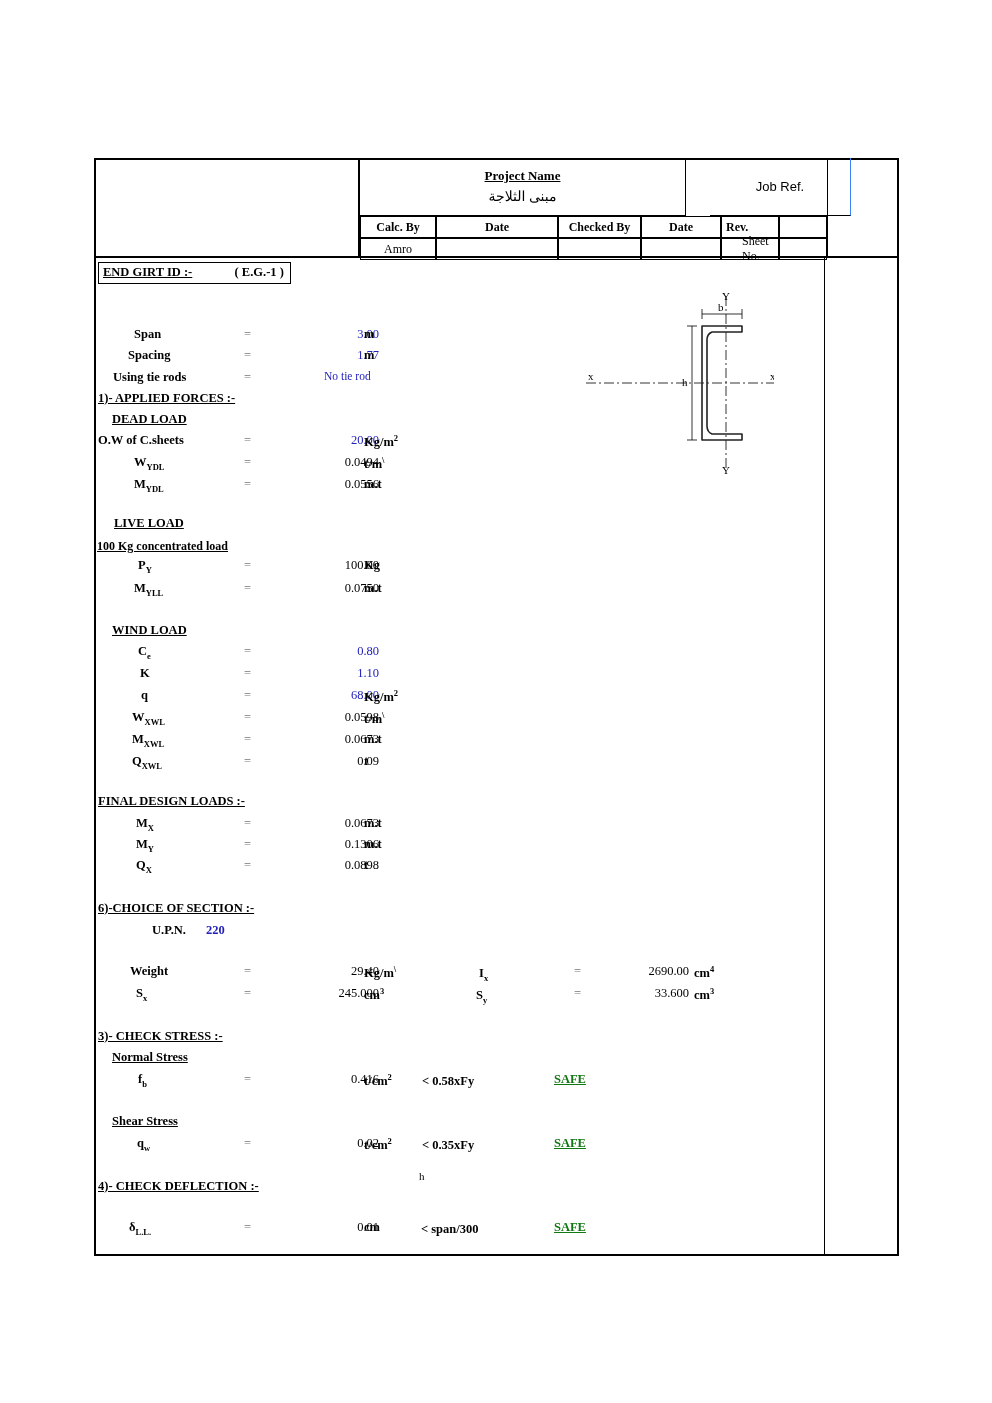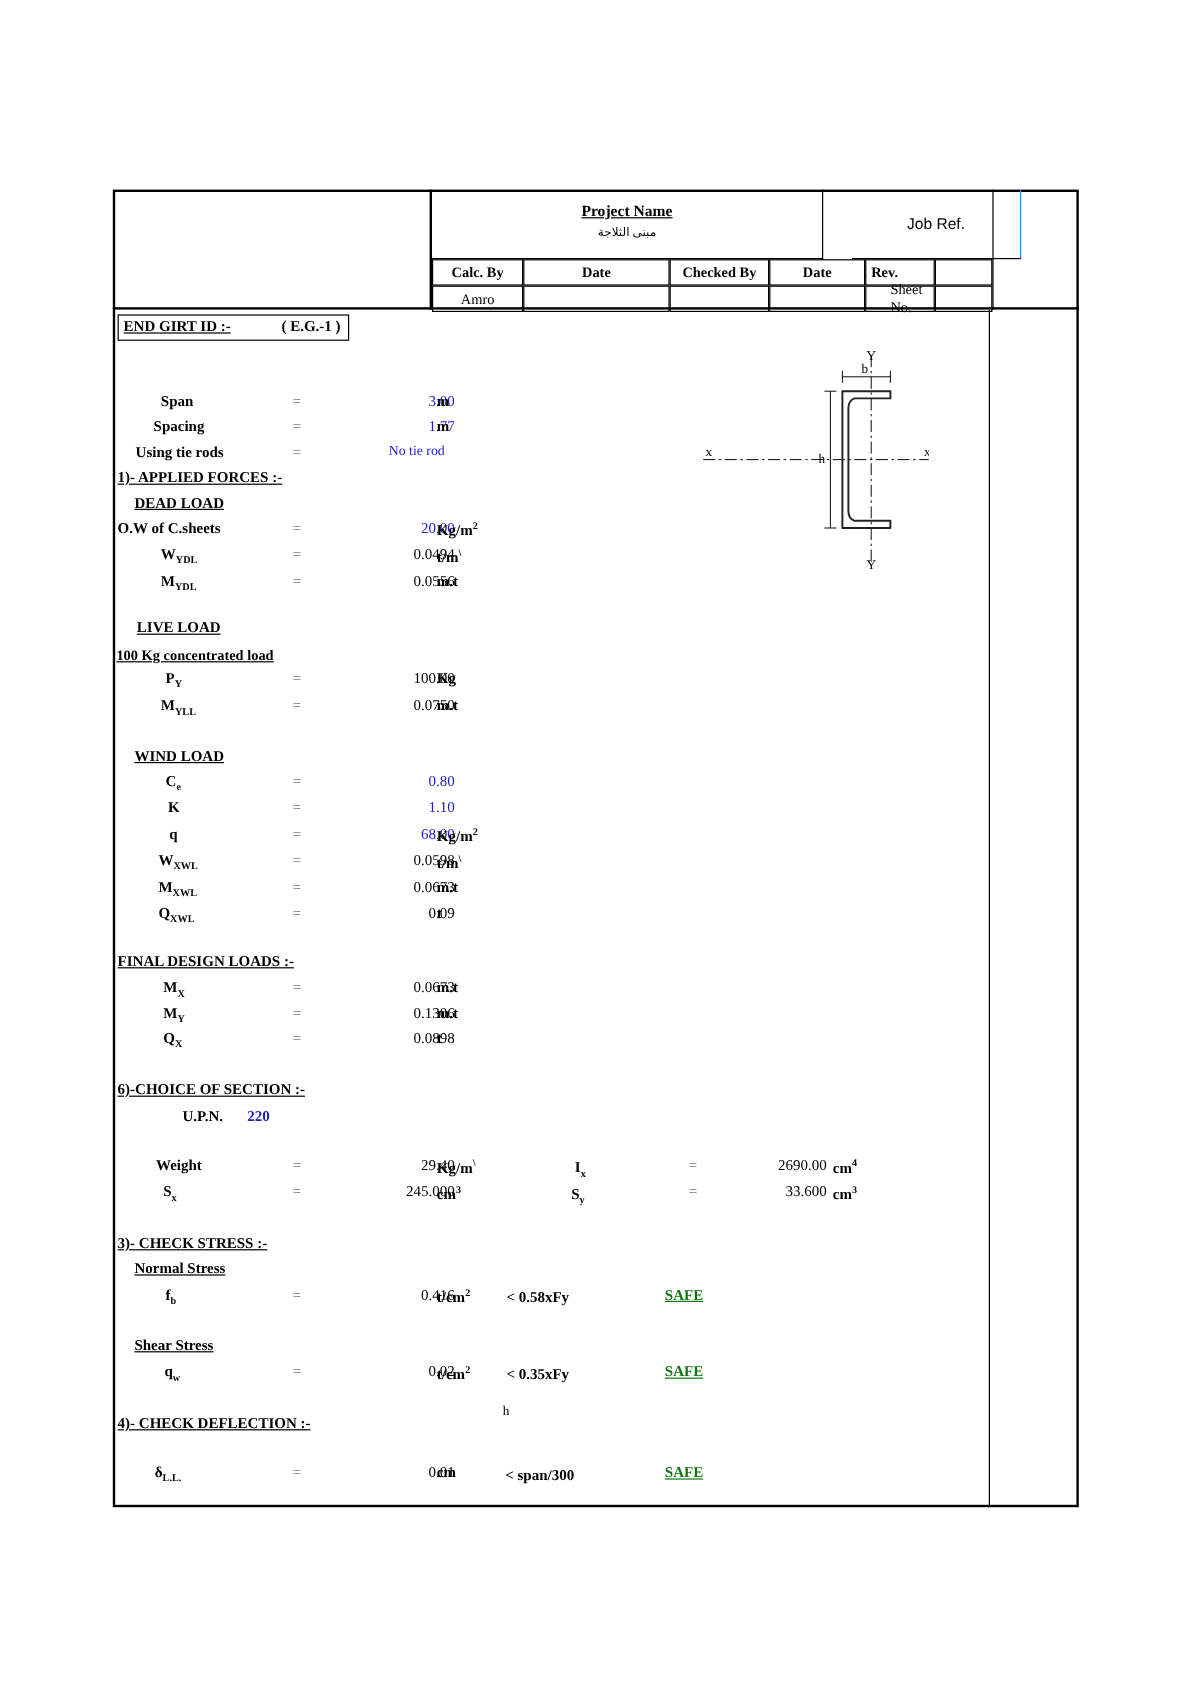--- a/index.html
+++ b/index.html
@@ -58,21 +58,21 @@
     box-sizing: border-box;
     text-align: center;
   }
   .tb-proj {
     font-weight: bold;
     font-size: 13px;
     text-decoration: underline;
     margin-top: 10px;
   }
   .tb-arabic {
-    font-size: 10px;
+    font-size: 14px;
     margin-top: 4px;
     direction: rtl;
   }
   .tb-jobref {
     position: absolute;
     left: 616px; top: 0;
     width: 141px;
     height: 58px;
     border-right: 1px solid #3b82f6;
     border-bottom: 1px solid #000;

